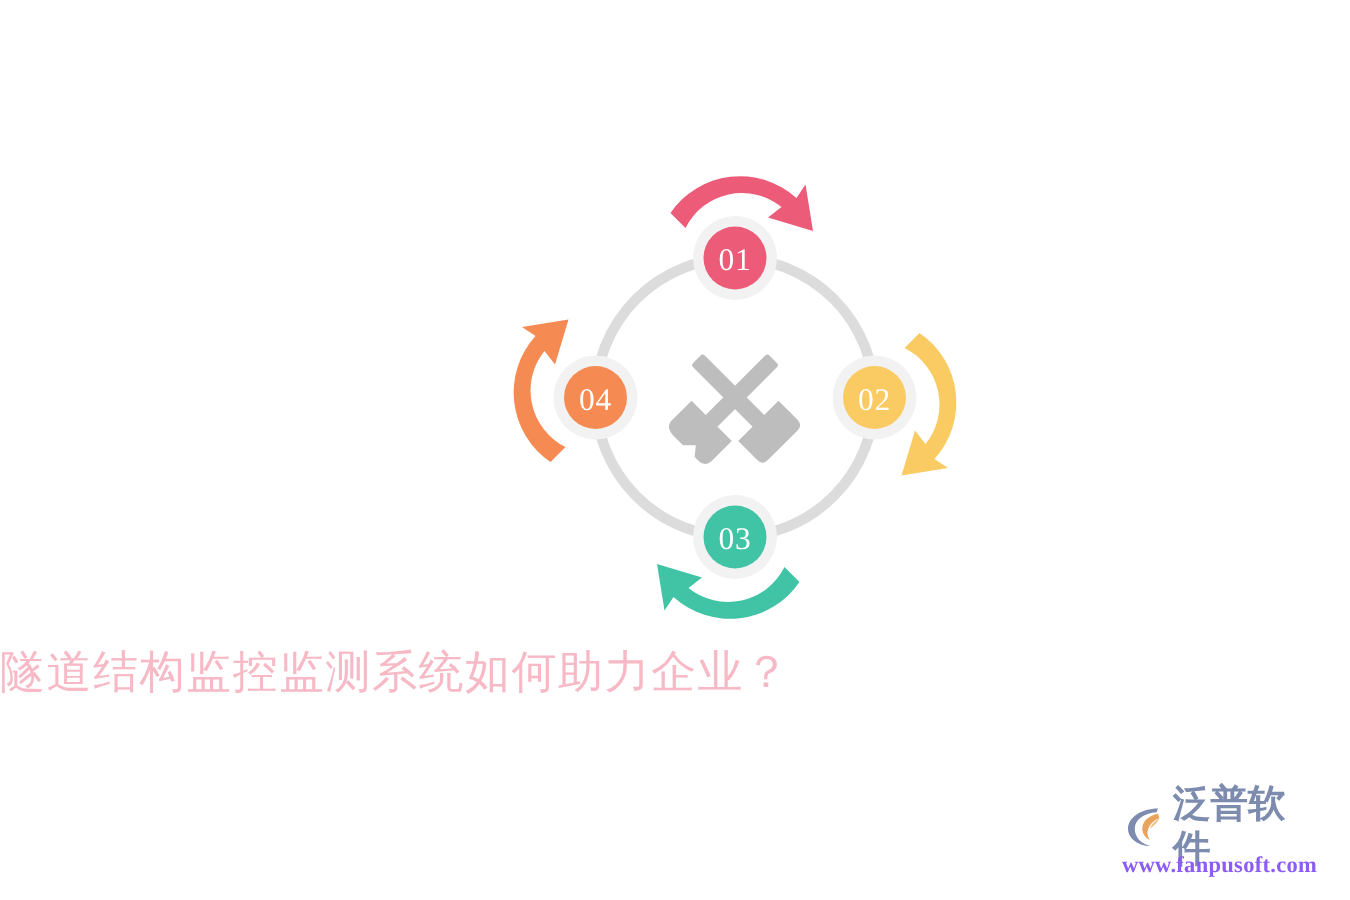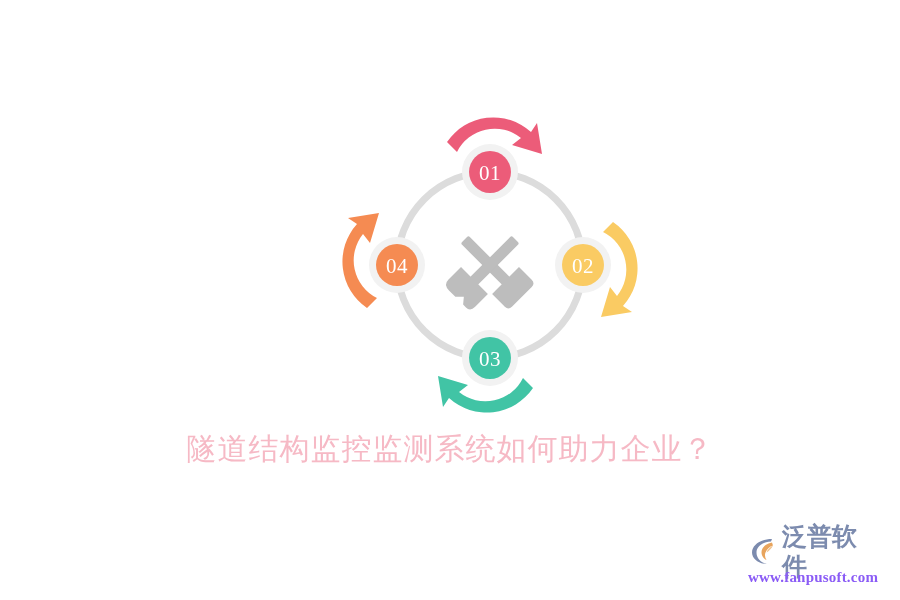--- a/index.html
+++ b/index.html
@@ -45,21 +45,20 @@
     dominant-baseline: central;
     letter-spacing: 0.5px;
   }
 
   
   .headline {
     position: absolute;
     left: 0;
     top: 428px;
     width: 900px;
-    text-align: center;
     color: #F6B9C5;
     font-family: "Liberation Serif", "DejaVu Serif", serif;
     font-size: 30px;
     line-height: 42px;
     letter-spacing: 1px;
     white-space: nowrap;
   }
   .headline-line {
     display: block;
   }

